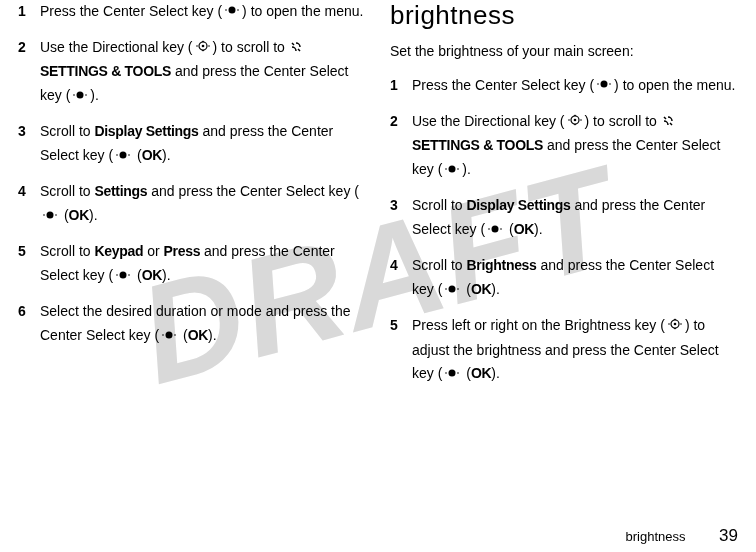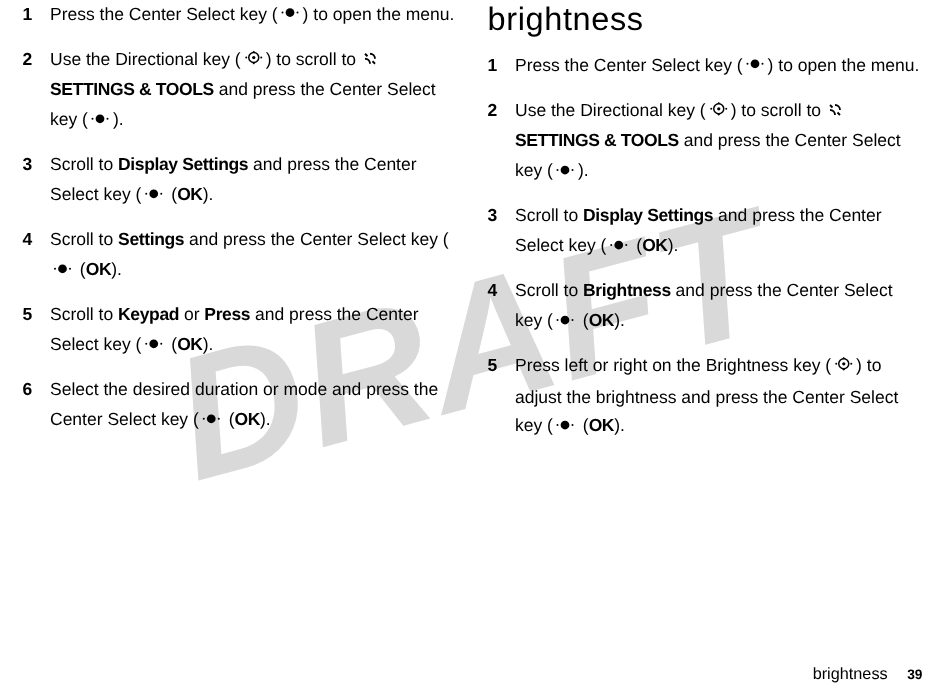--- a/index.html
+++ b/index.html
@@ -67,23 +67,23 @@
     vertical-align: middle;
     margin: 0 1px;
   }
   .footer {
     position: absolute;
     bottom: 6px;
     right: 18px;
     font-size: 13px;
   }
   .footer .pgnum {
-    font-weight: bold;
-    font-size: 11px;
-    margin-left: 12px;
+    font-weight: normal;
+    font-size: 17px;
+    margin-left: 30px;
   }
 </style>
 </head>
 <body>
 
 <div class="watermark">DRAFT</div>
 
 <div class="page">
 
   <div class="col">
@@ -160,20 +160,21 @@
               <circle cx="3" cy="6" r="0.8" fill="#000"></circle>
               <circle cx="15" cy="6" r="0.8" fill="#000"></circle>
             </svg></span><span> (</span><span class="bold">OK</span><span>).</span>
       </div>
     </div>
 
   </div>
 
   <div class="col">
     <div class="heading">brightness</div>
+    <div class="intro">Set the brightness of your main screen:</div>
 
     <div class="step">
       <div class="num">1</div>
       <div class="step-body">
         <span>Press the Center Select key (</span><span class="icon"><svg width="18" height="12" viewBox="0 0 18 12">
               <circle cx="9" cy="6" r="3.5" fill="#000"></circle>
               <circle cx="3" cy="6" r="0.8" fill="#000"></circle>
               <circle cx="15" cy="6" r="0.8" fill="#000"></circle>
             </svg></span><span>) to open the menu.</span>
       </div>

